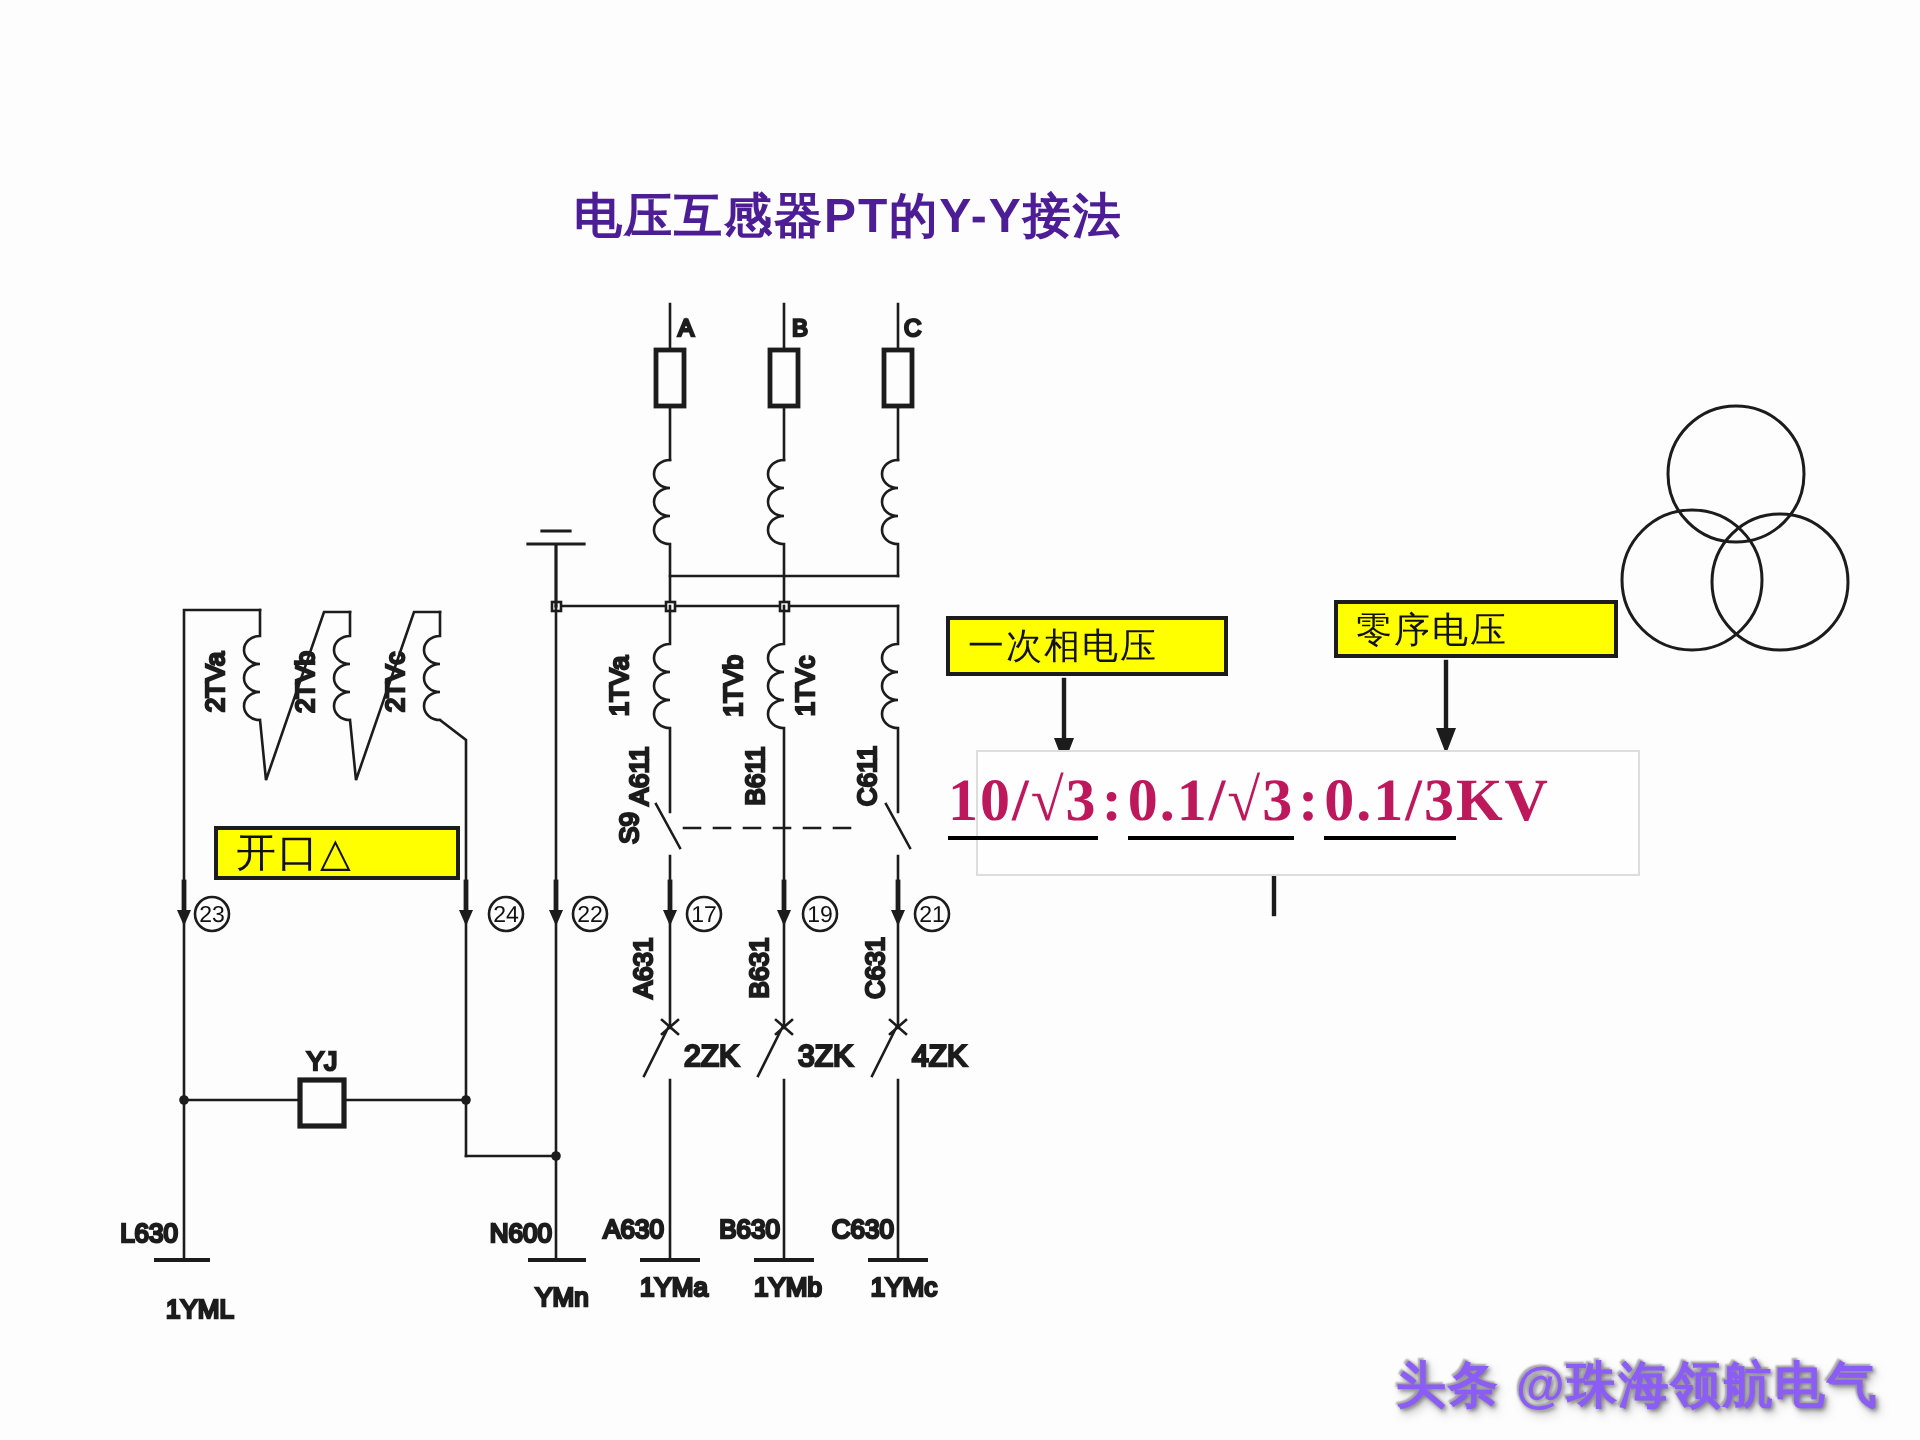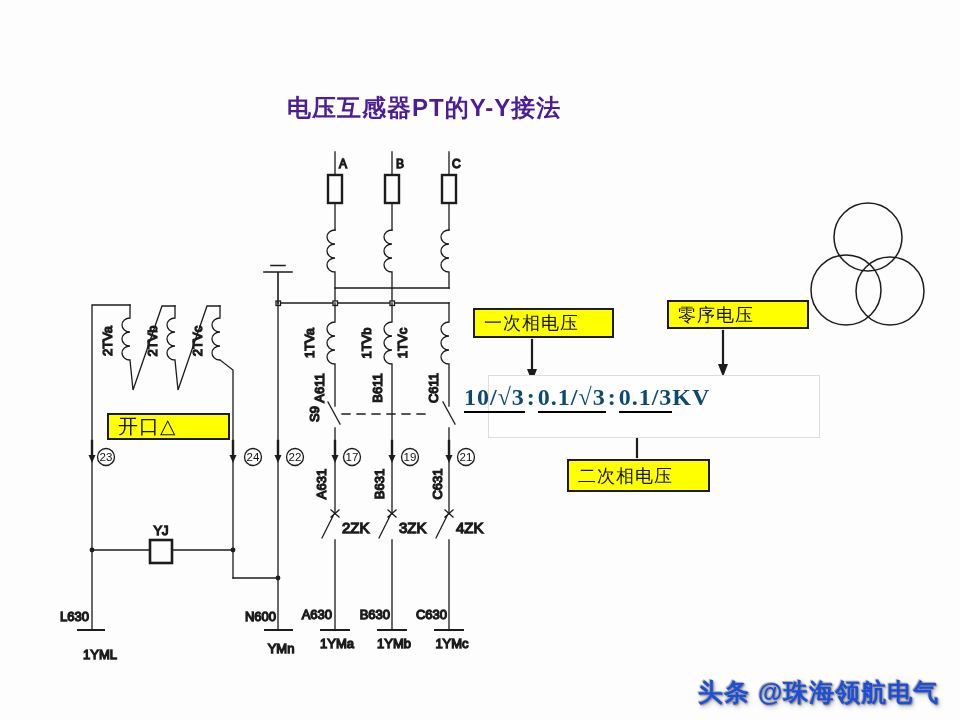--- a/index.html
+++ b/index.html
@@ -18,29 +18,29 @@
   .callout{
     position:absolute;background:#ffff00;border:2px solid #1c1c1c;
     font-size:18px;color:#111;display:flex;align-items:center;
     padding:0 0 0 9px;box-sizing:border-box;white-space:nowrap;letter-spacing:1px;
   }
   .formula-panel{
     position:absolute;left:488px;top:375px;width:332px;height:63px;
     background:#fefefe;border:1px solid #ddd;box-sizing:border-box;
   }
   .formula{
-    position:absolute;left:464px;top:384px;width:320px;
+    position:absolute;left:474px;top:384px;width:320px;
     font-family:"Liberation Serif","DejaVu Serif",serif;
-    font-weight:bold;font-size:24px;color:#0c4a6e;white-space:nowrap;letter-spacing:1px;
+    font-weight:bold;font-size:30px;color:#be185d;white-space:nowrap;letter-spacing:1px;
   }
   .formula .u{border-bottom:2px solid #000;padding-bottom:1px;}
   .formula .sep{padding:0 2px;}
   .watermark{
     position:absolute;left:698px;top:676px;font-size:25px;font-weight:bold;
-    white-space:nowrap;color:#1d4ed8;letter-spacing:1px;
+    white-space:nowrap;color:#8b5cf6;letter-spacing:1px;
     text-shadow:-1px -1px 1px rgba(150,150,150,.85),1px 1px 2px rgba(110,110,110,.9),2px 3px 4px rgba(150,150,150,.5);
   }
   text{fill:#111;font-family:"Liberation Sans","DejaVu Sans",sans-serif;}
   .lbl{font-size:13px;}
   .lbl-sm{font-size:12px;}
   .lbl-zk{font-size:15px;}
   .num{font-size:11.5px;}
 </style>
 </head>
 <body>
@@ -198,23 +198,20 @@
       <circle cx="890" cy="291" r="34"></circle>
     </g>
   </svg>
 
   <div class="callout" style="left:667px;top:300px;width:142px;height:29px;">
     <span>零序电压</span>
   </div>
   <div class="callout" style="left:473px;top:308px;width:141px;height:30px;">
     <span>一次相电压</span>
   </div>
-  <div class="callout" style="left:567px;top:459px;width:143px;height:33px;">
-    <span>二次相电压</span>
-  </div>
   <div class="callout" style="left:107px;top:413px;width:123px;height:27px;font-size:20px;">
     <span>开口△</span>
   </div>
 
   <div class="formula-panel"></div>
   <div class="formula">
     <span class="u">10/√3</span><span class="sep">:</span><span class="u">0.1/√3</span><span class="sep">:</span><span class="u">0.1/3</span><span>KV</span>
   </div>
 
   <div class="watermark">头条 @珠海领航电气</div>

